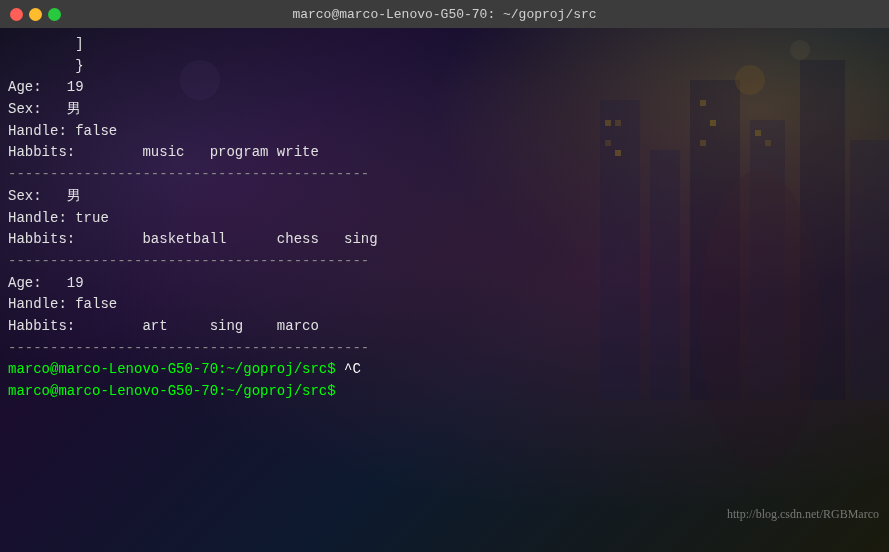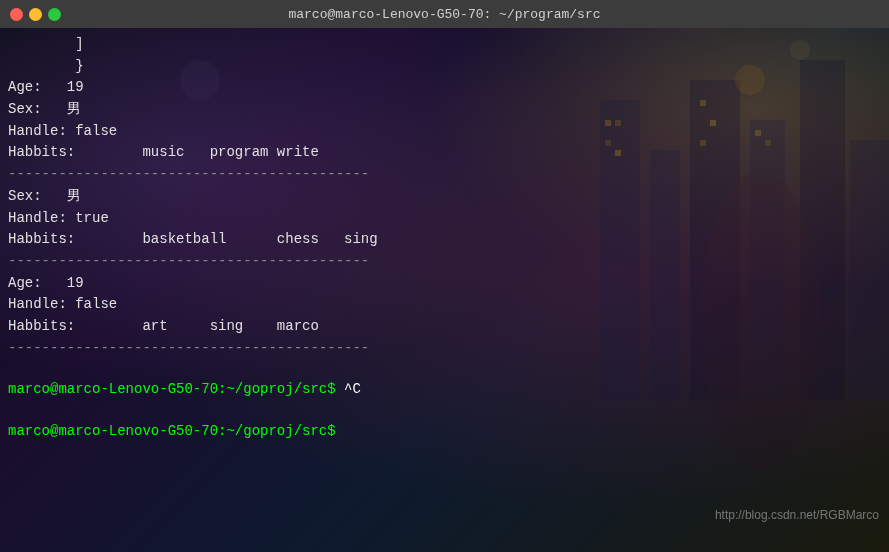--- a/index.html
+++ b/index.html
@@ -82,51 +82,50 @@
       white-space: pre;
       color: #e0e0e0;
     }
 
     .term-line.separator {
       color: #888;
     }
 
     .term-line.prompt {
       color: #00ff00;
-      margin-top: 20px;
     }
 
     .term-line.prompt .prompt-text {
       color: #00ff00;
     }
 
     .term-line.prompt .cmd-text {
       color: #ffffff;
     }
 
     .watermark {
       position: absolute;
       bottom: 30px;
       right: 10px;
       color: rgba(180, 180, 180, 0.6);
       font-size: 12px;
-      font-family: Liberation Sans, sans-serif;
+      font-family: Liberation Serif, serif;
       z-index: 10;
     }
   </style>
 </head>
 <body>
 
 <div class="titlebar">
   <div class="titlebar-buttons">
     <span class="tb-btn close"></span>
     <span class="tb-btn minimize"></span>
     <span class="tb-btn maximize"></span>
   </div>
-  <span class="titlebar-title">marco@marco-Lenovo-G50-70: ~/program/src</span>
+  <span class="titlebar-title">marco@marco-Lenovo-G50-70: ~/goproj/src</span>
 </div>
 
 <div class="bg-overlay"></div>
 <div class="bg-scene">
 
   <svg width="889" height="524" style="position:absolute;top:0;left:0;opacity:0.25;">
 
     <rect x="600" y="100" width="40" height="300" fill="#1a1a3e"></rect>
     <rect x="650" y="150" width="30" height="250" fill="#1a1a3e"></rect>
     <rect x="690" y="80" width="50" height="320" fill="#0d0d2e"></rect>

